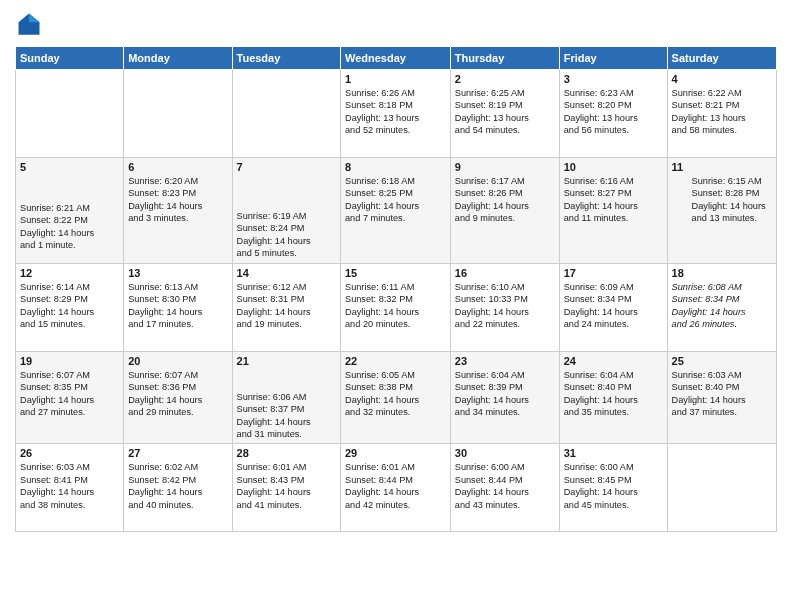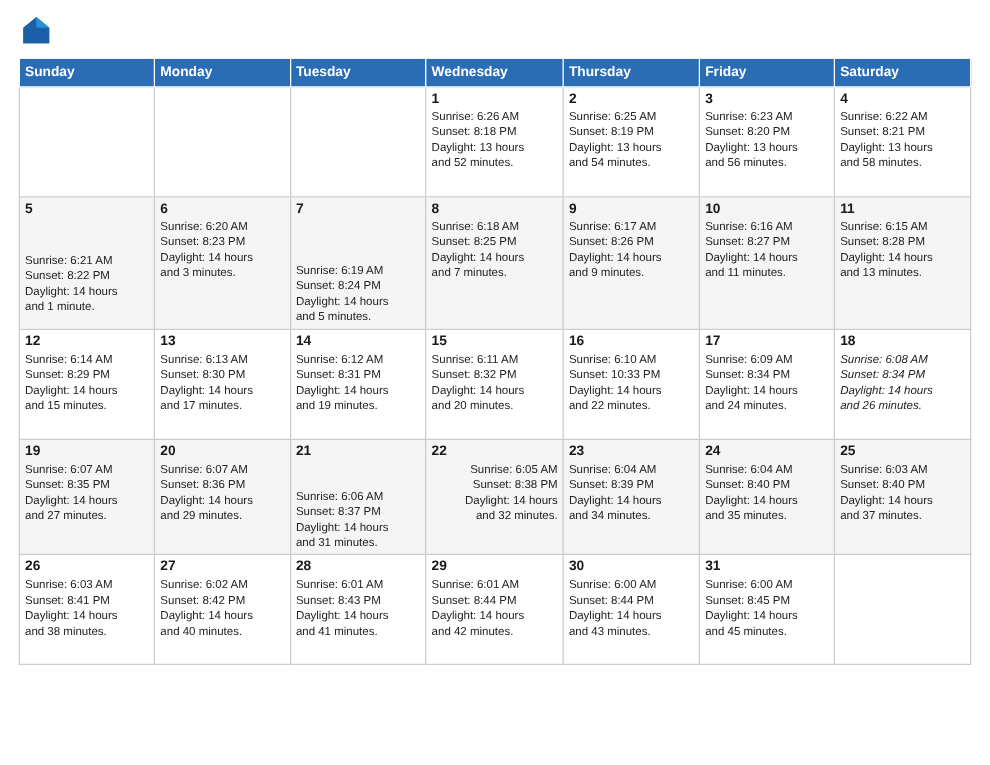--- a/index.html
+++ b/index.html
@@ -197,21 +197,21 @@
           </td>
           <td>
             <div class="day-num">10</div>
             <div class="day-info" style="white-space: pre-line;">Sunrise: 6:16 AM
 Sunset: 8:27 PM
 Daylight: 14 hours
 and 11 minutes.</div>
           </td>
           <td>
             <div class="day-num">11</div>
-            <div class="day-info" style="white-space: pre-line;">Sunrise: 6:15 AM
+            <div class="day-info" style="white-space: pre-line; margin-left: 20px;">Sunrise: 6:15 AM
 Sunset: 8:28 PM
 Daylight: 14 hours
 and 13 minutes.</div>
           </td>
         </tr>
         <tr>
           <td>
             <div class="day-num">12</div>
             <div class="day-info" style="white-space: pre-line;">Sunrise: 6:14 AM
 Sunset: 8:29 PM
@@ -278,21 +278,21 @@
           </td>
           <td>
             <div class="day-num">21</div>
             <div class="day-info" style="white-space: pre-line; margin-top: 24px;">Sunrise: 6:06 AM
 Sunset: 8:37 PM
 Daylight: 14 hours
 and 31 minutes.</div>
           </td>
           <td>
             <div class="day-num">22</div>
-            <div class="day-info" style="white-space: pre-line; text-align: right;">Sunrise: 6:05 AM
+            <div class="day-info" style="white-space: pre-line;">Sunrise: 6:05 AM
 Sunset: 8:38 PM
 Daylight: 14 hours
 and 32 minutes.</div>
           </td>
           <td>
             <div class="day-num">23</div>
             <div class="day-info" style="white-space: pre-line;">Sunrise: 6:04 AM
 Sunset: 8:39 PM
 Daylight: 14 hours
 and 34 minutes.</div>

